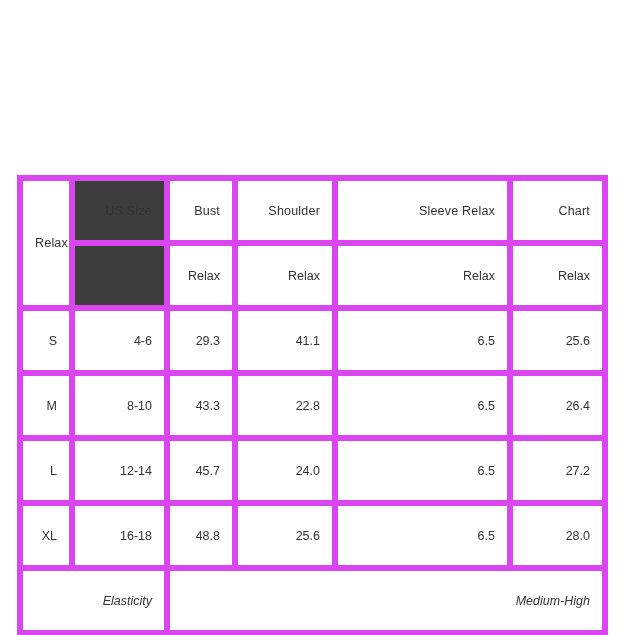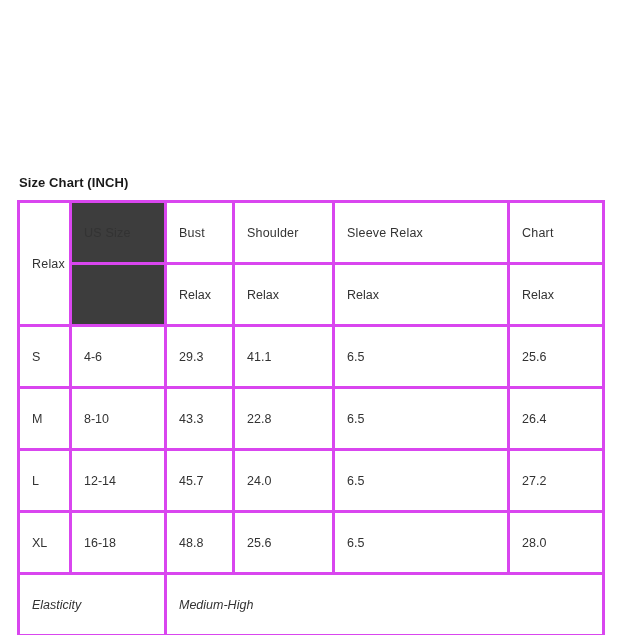--- a/index.html
+++ b/index.html
@@ -29,22 +29,22 @@
     letter-spacing: 0.1px;
   }
   table.size-chart {
     border-collapse: collapse;
     width: 585px;
     table-layout: fixed;
     background: #ffffff;
   }
   table.size-chart td,
   table.size-chart th {
-    border: 3px solid #d946ef;
-    text-align: left;
+    border: 6px solid #d946ef;
+    text-align: right;
     vertical-align: middle;
     font-weight: normal;
     color: #333333;
     font-size: 12.5px;
     padding: 12px;
     height: 35px;
   }
   th.head-cell {
     font-size: 11.5px;
     font-weight: bold;
@@ -86,21 +86,20 @@
     font-size: 12.5px;
     color: #333333;
     font-style: italic;
   }
 </style>
 </head>
 <body>
 
 <div class="page">
 
-  <div class="chart-title">Size Chart (INCH)</div>
 
   <table class="size-chart">
     <colgroup>
       <col class="col-size">
       <col class="col-ussize">
       <col class="col-bust">
       <col class="col-shoulder">
       <col class="col-sleeve">
       <col class="col-length">
     </colgroup>

